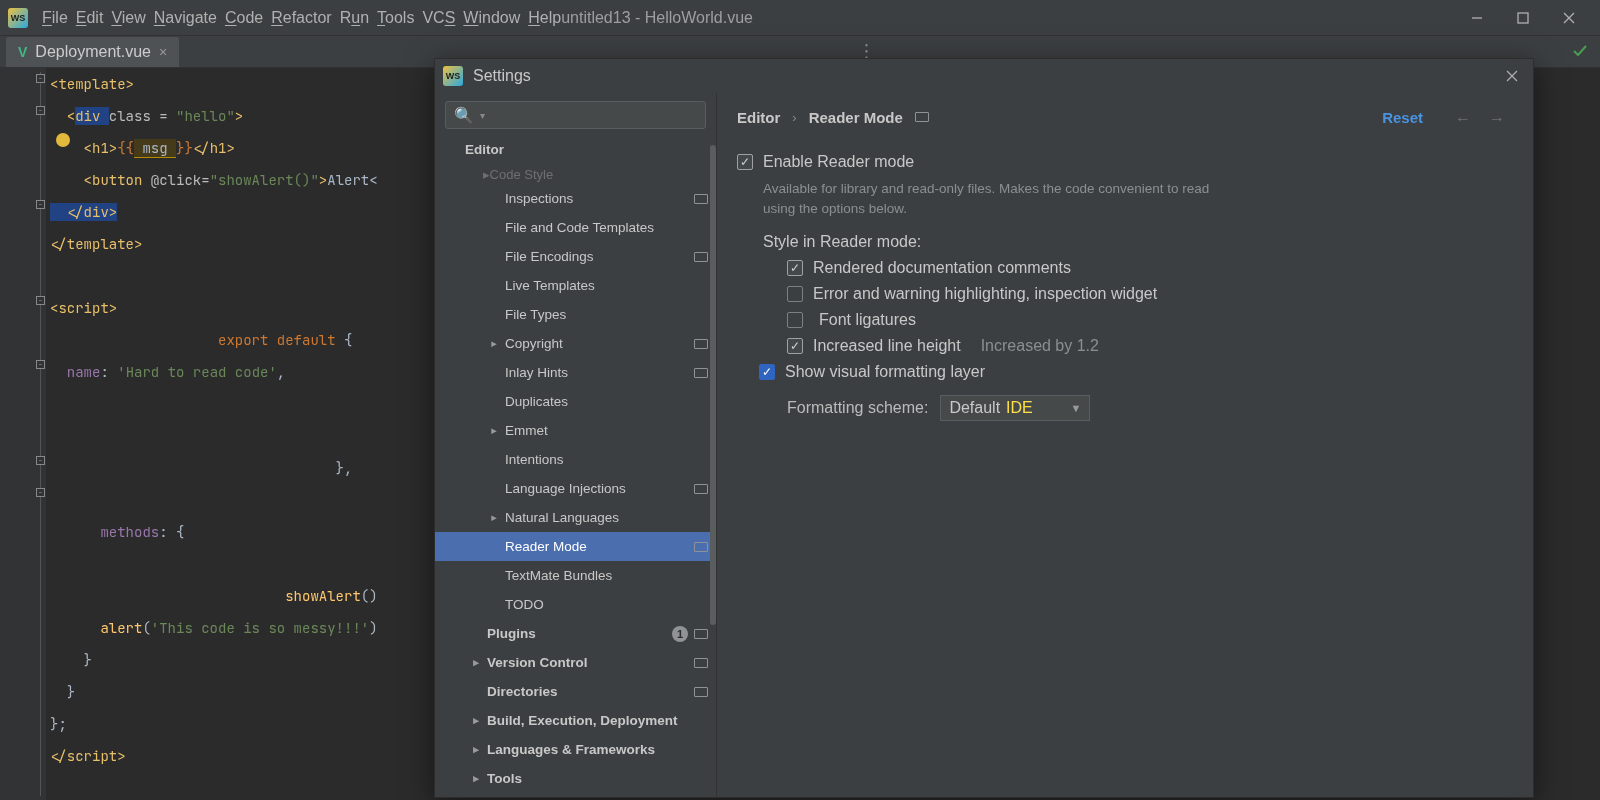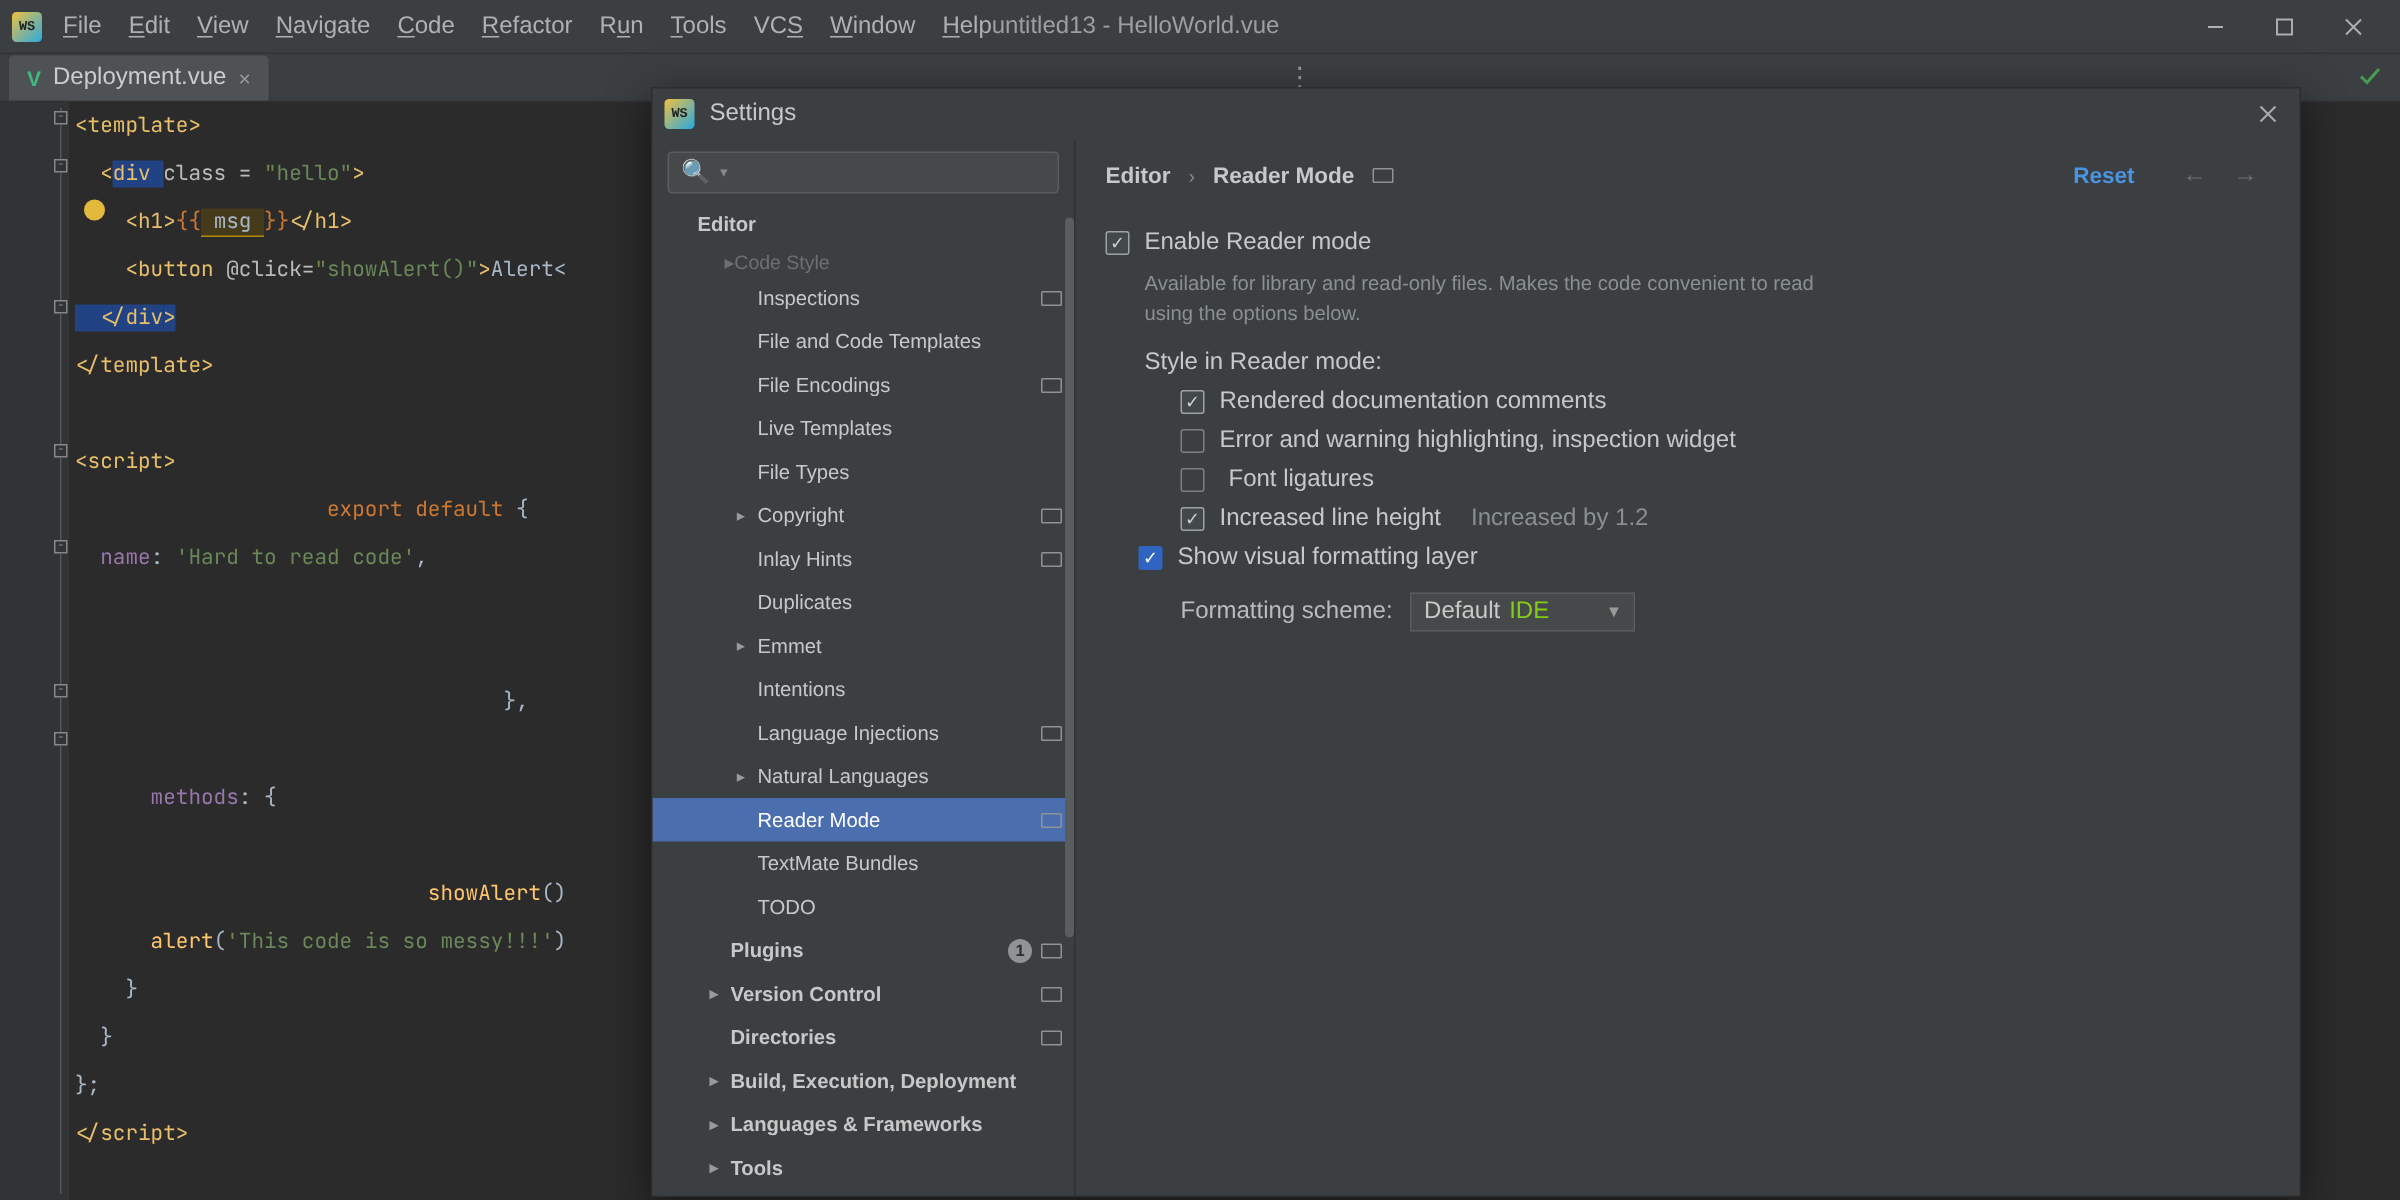--- a/index.html
+++ b/index.html
@@ -1,22 +1,22 @@
 <!DOCTYPE html>
 <html><head>
 <meta charset="utf-8">
 <style>
   * { box-sizing: border-box; margin: 0; padding: 0; }
   html, body { width: 1600px; height: 800px; overflow: hidden; font-family: "Segoe UI", Arial, sans-serif; background:#2b2b2b; }
   body { color:#bbbbbb; }
 
   
   .titlebar { height:36px; background:#3c3f41; display:flex; align-items:center; padding:0 8px; color:#b0b0b0; border-bottom:1px solid #323232; }
-  .app-icon { width:20px; height:20px; background:linear-gradient(135deg,#f0c040,#2aa9e0); border-radius:3px; display:inline-flex; align-items:center; justify-content:center; font-size:9px; color:#222; font-weight:bold; margin-right:14px;font-family:Liberation Mono, monospace; }
-  .menu-items { display:flex; gap:18px; }
+  .app-icon { width:20px; height:20px; background:linear-gradient(135deg,#f0c040,#2aa9e0); border-radius:3px; display:inline-flex; align-items:center; justify-content:center; font-size:9px; color:#222; font-weight:bold; margin-right:14px; }
+  .menu-items { display:flex; gap:8px; }
   .menu-items span { cursor:default; }
   .underline { text-decoration: underline; text-underline-offset:2px; }
   .title-text { flex:1; text-align:left; color:#9e9e9e; }
   .window-controls { display:flex; gap:0; }
   .winbtn { width:46px; height:36px; display:flex; align-items:center; justify-content:center; color:#b0b0b0; font-size:14px;}
   .winbtn svg { width:12px; height:12px; stroke:#b0b0b0; stroke-width:1.3; fill:none;}
 
   
   .tabstrip { height:32px; background:#3c3f41; display:flex; align-items:flex-end; padding-left:6px; border-bottom:1px solid #323232;}
   .file-tab { display:flex; align-items:center; height:30px; padding:0 12px; background:#4e5254; color:#cccccc; border-top-left-radius:3px; border-top-right-radius:3px; gap:8px;}
@@ -83,21 +83,21 @@
   .chk { width:16px; height:16px; border:1px solid #7d8083; border-radius:2px; display:inline-flex; align-items:center; justify-content:center; background:#3c3f41;}
   .chk.on { background:#43494a; border-color:#9ea2a4;}
   .chk.on::after { content:"✓"; color:#cfcfcf; font-size:12px; line-height:1;}
   .chk.hl { background:#2f65c0; border-color:#2f65c0;}
   .chk.hl::after { content:"✓"; color:#fff; font-size:12px; line-height:1;}
   .helptext { color:#8a8f92; font-size:13.5px; line-height:20px; margin:4px 0 14px 26px; max-width:480px;}
   .section-label { color:#c8c8c8; margin:6px 0 6px 26px;}
   .hint { color:#8a8f92; margin-left:10px;}
   .formrow { display:flex; align-items:center; gap:12px; margin:14px 0 0 50px;}
   .select { width:150px; height:26px; border:1px solid #5a5d5f; background:#45494a; display:flex; align-items:center; padding:0 8px; color:#c8c8c8; position:relative;}
-  .select .dim { color:#84cc16; margin-left:6px;}
+  .select .dim { color:#fde047; margin-left:6px;}
   .select .caret { position:absolute; right:8px; color:#9a9a9a; font-size:11px;}
 </style>
 </head>
 <body>
 
 <div class="titlebar">
   <div class="app-icon">WS</div>
   <div class="menu-items">
     <span><span class="underline">F</span>ile</span>
     <span><span class="underline">E</span>dit</span>

